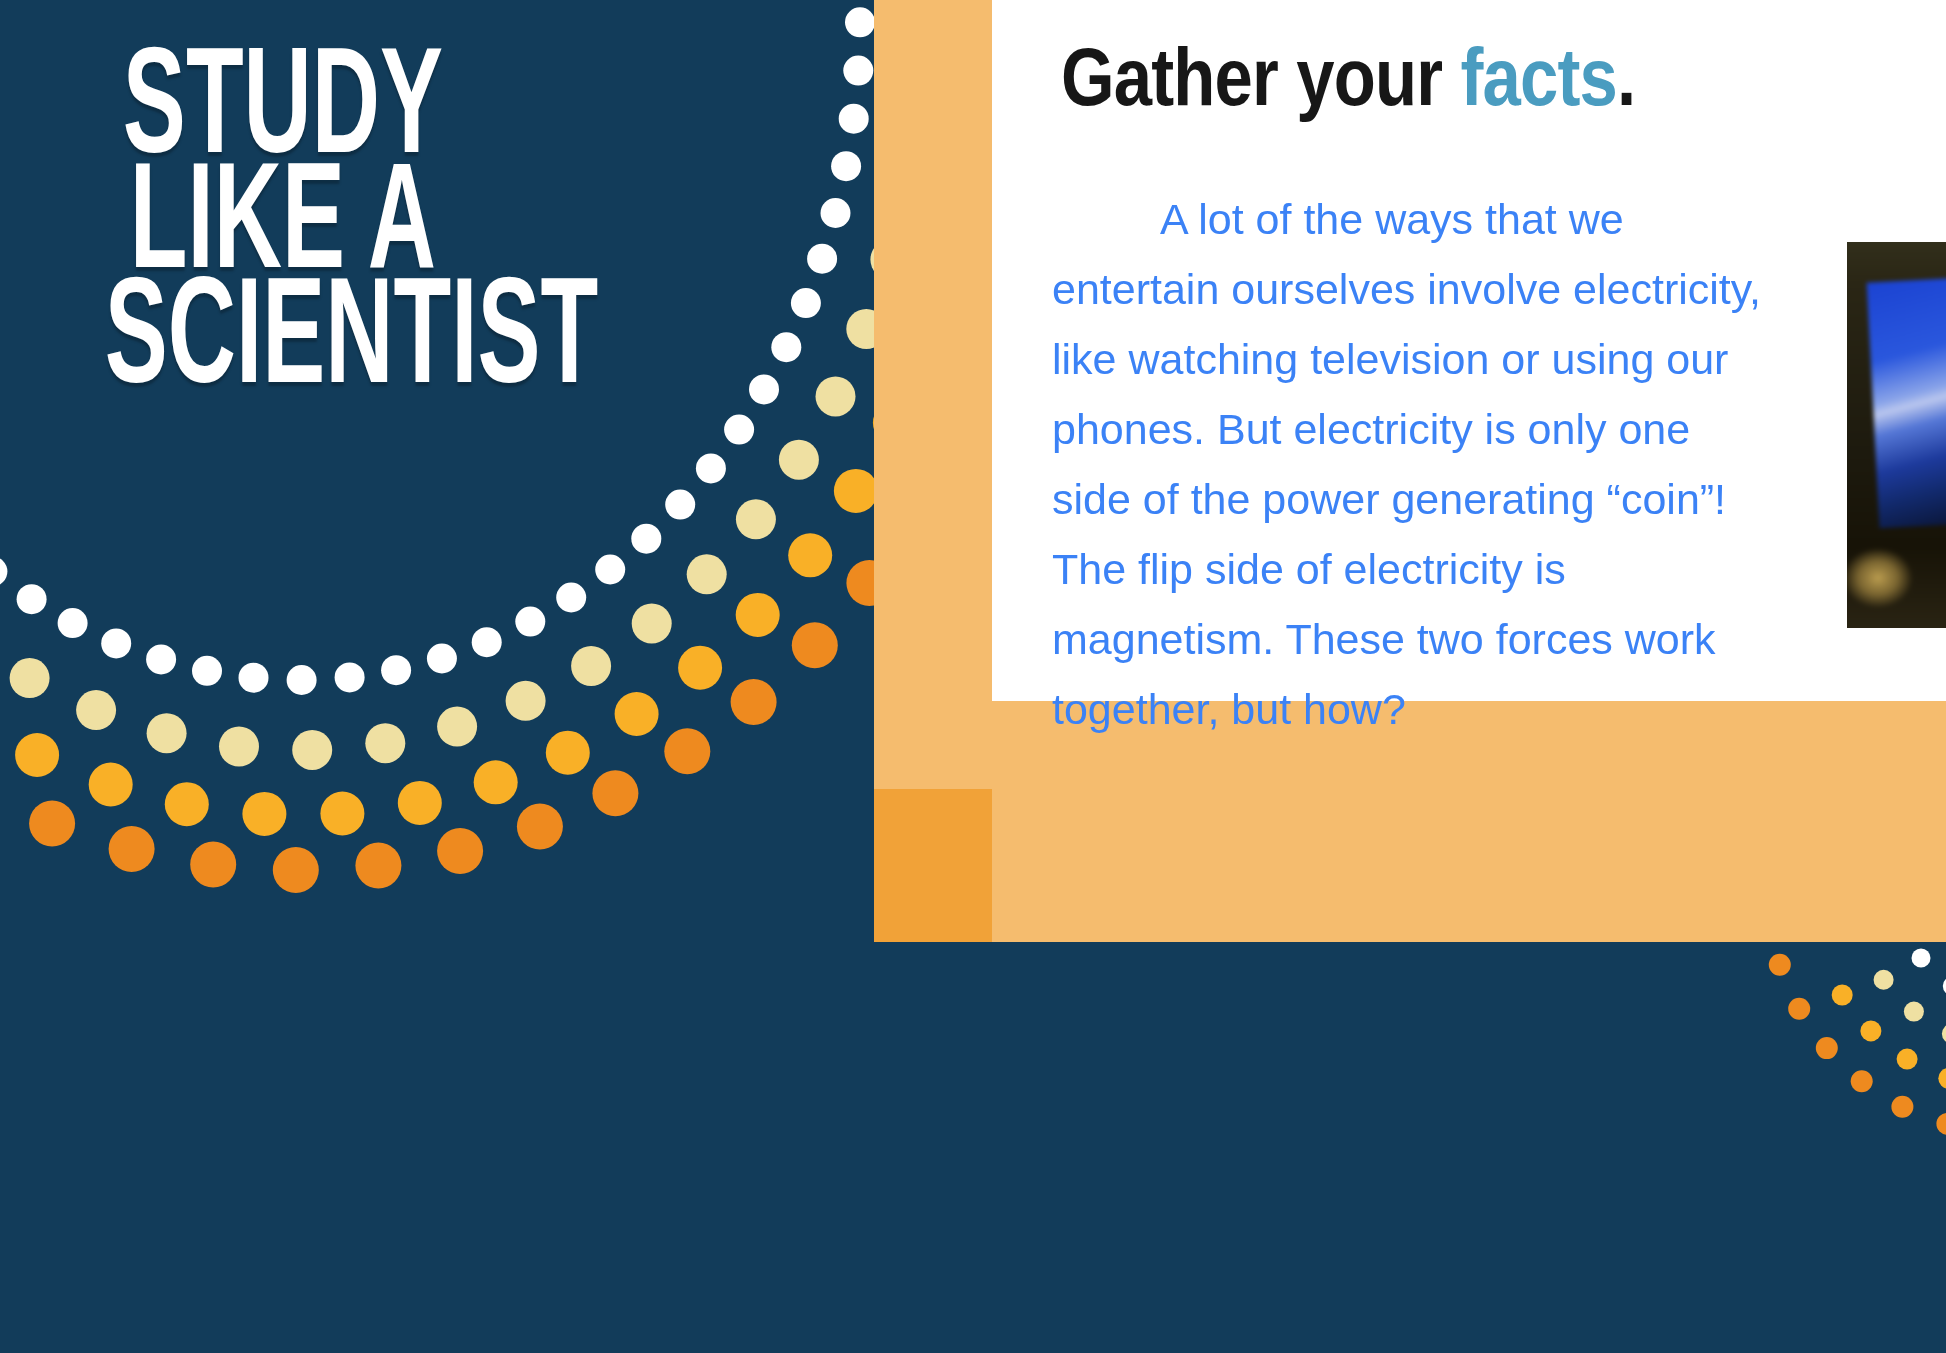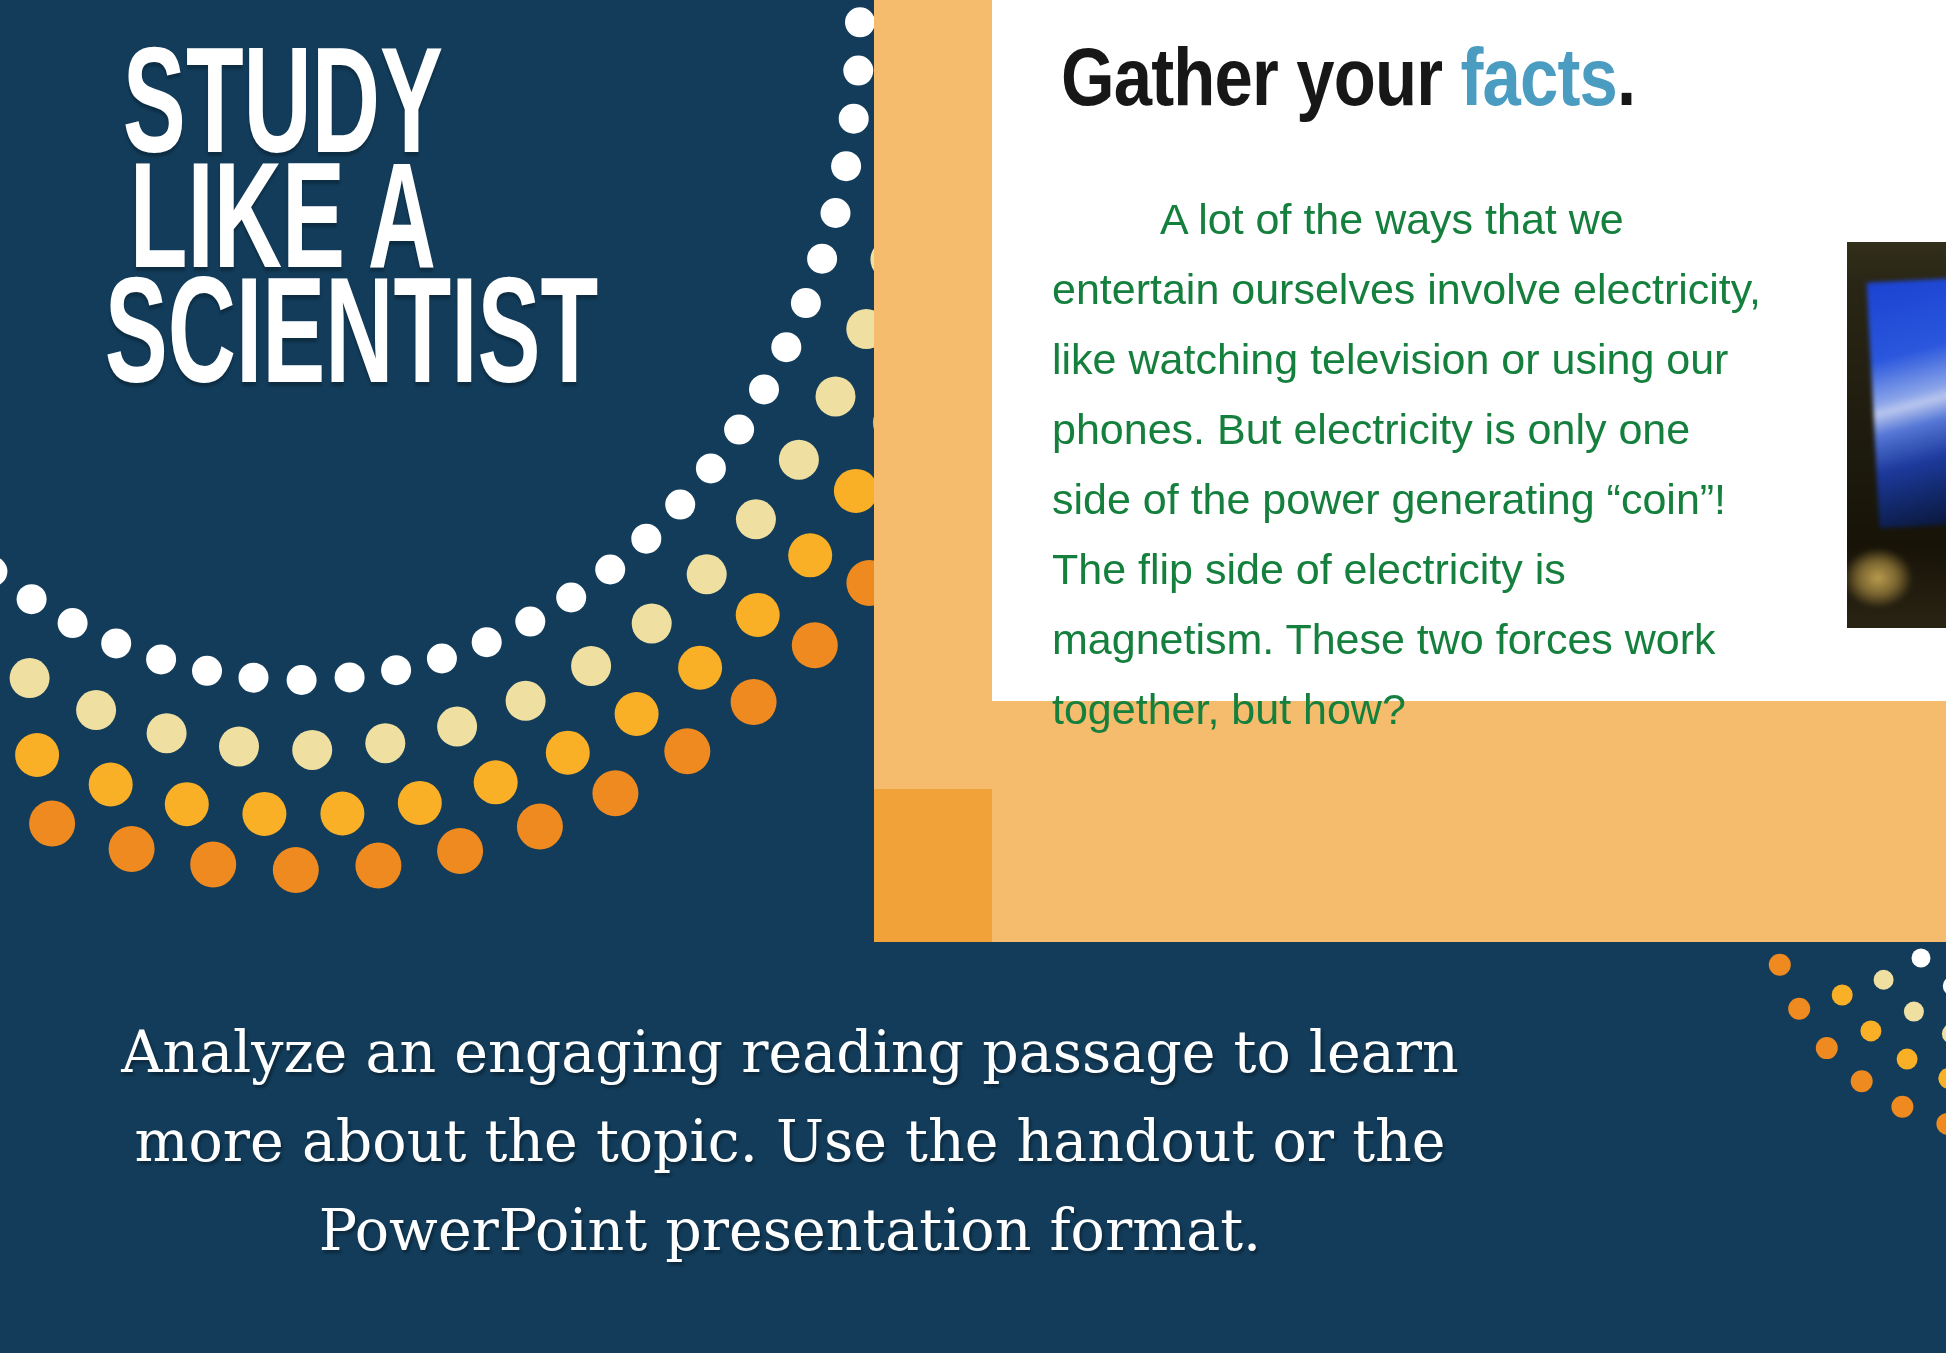--- a/index.html
+++ b/index.html
@@ -29,21 +29,21 @@
   .heading{
     position:absolute;left:69px;top:28px;
     font-size:82px;font-weight:bold;letter-spacing:-1px;
     color:var(--ink,#171717);white-space:nowrap;
     transform:scaleX(0.84);transform-origin:0 50%;
     line-height:98px;
   }
   .heading .accent{color:var(--accent-blue,#4A9CC0);}
   .body-text{
     position:absolute;left:60px;top:184px;width:712px;
-    font-size:43px;line-height:70px;color:#15803d;
+    font-size:43px;line-height:70px;color:#3b82f6;
     text-indent:108px;text-align:left;
   }
   
   .photo{
     position:absolute;left:855px;top:242px;width:99px;height:386px;
     overflow:hidden;background:#26220f;z-index:4;
   }
   .photo-inner{position:absolute;left:-6px;top:-6px;width:120px;height:398px;
     background:linear-gradient(180deg,#33301c 0%,#2a2615 12%,#1d1a0e 55%,#171307 78%,#2b2514 100%);
     filter:blur(2px);}
@@ -204,19 +204,14 @@
       </div>
     </div>
   </div>
 
   <div class="title">
     <div>STUDY</div>
     <div>LIKE A</div>
     <div>SCIENTIST</div>
   </div>
 
-  <div class="footer-text">
-    <div>Analyze an engaging reading passage to learn</div>
-    <div>more about the topic. Use the handout or the</div>
-    <div>PowerPoint presentation format.</div>
-  </div>
 
 </div>
 
 </body></html>

